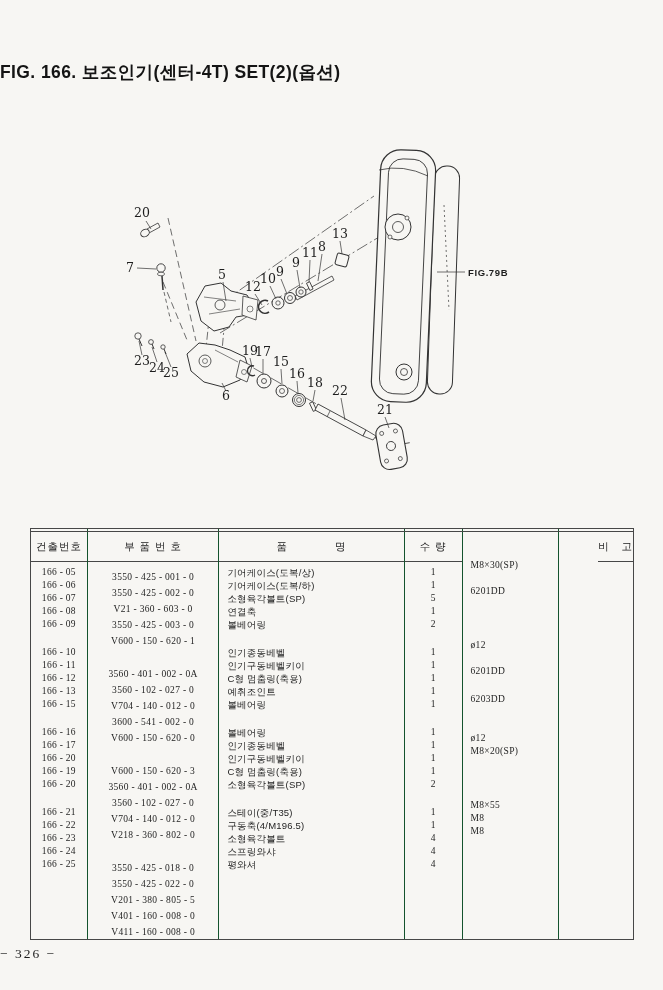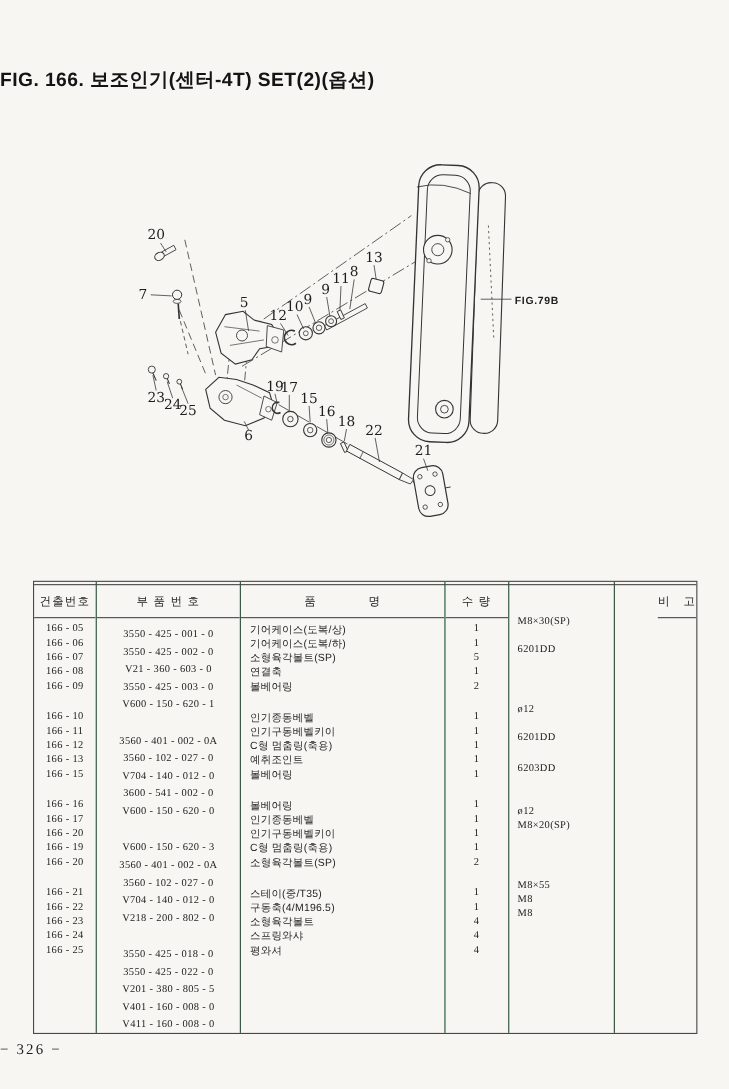--- a/index.html
+++ b/index.html
@@ -237,21 +237,21 @@
         <div class="prow c-center f-serif">3560 - 401 - 002 - 0A</div>
         <div class="prow c-center f-serif">3560 - 102 - 027 - 0</div>
         <div class="prow c-center f-serif">V704 - 140 - 012 - 0</div>
         <div class="prow c-center f-serif">3600 - 541 - 002 - 0</div>
         <div class="prow c-center f-serif">V600 - 150 - 620 - 0</div>
         <div class="pgap"></div>
         <div class="prow c-center f-serif">V600 - 150 - 620 - 3</div>
         <div class="prow c-center f-serif">3560 - 401 - 002 - 0A</div>
         <div class="prow c-center f-serif">3560 - 102 - 027 - 0</div>
         <div class="prow c-center f-serif">V704 - 140 - 012 - 0</div>
-        <div class="prow c-center f-serif">V218 - 200 - 802 - 0</div>
+        <div class="prow c-center f-serif">V218 - 360 - 802 - 0</div>
         <div class="pgap"></div>
         <div class="prow c-center f-serif">3550 - 425 - 018 - 0</div>
         <div class="prow c-center f-serif">3550 - 425 - 022 - 0</div>
         <div class="prow c-center f-serif">V201 - 380 - 805 - 5</div>
         <div class="prow c-center f-serif">V401 - 160 - 008 - 0</div>
         <div class="prow c-center f-serif">V411 - 160 - 008 - 0</div>
       </div>
       <div class="pcol" style="width: 186px;">
         <div class="ph">품            명</div>
         <div class="ptop"></div>

